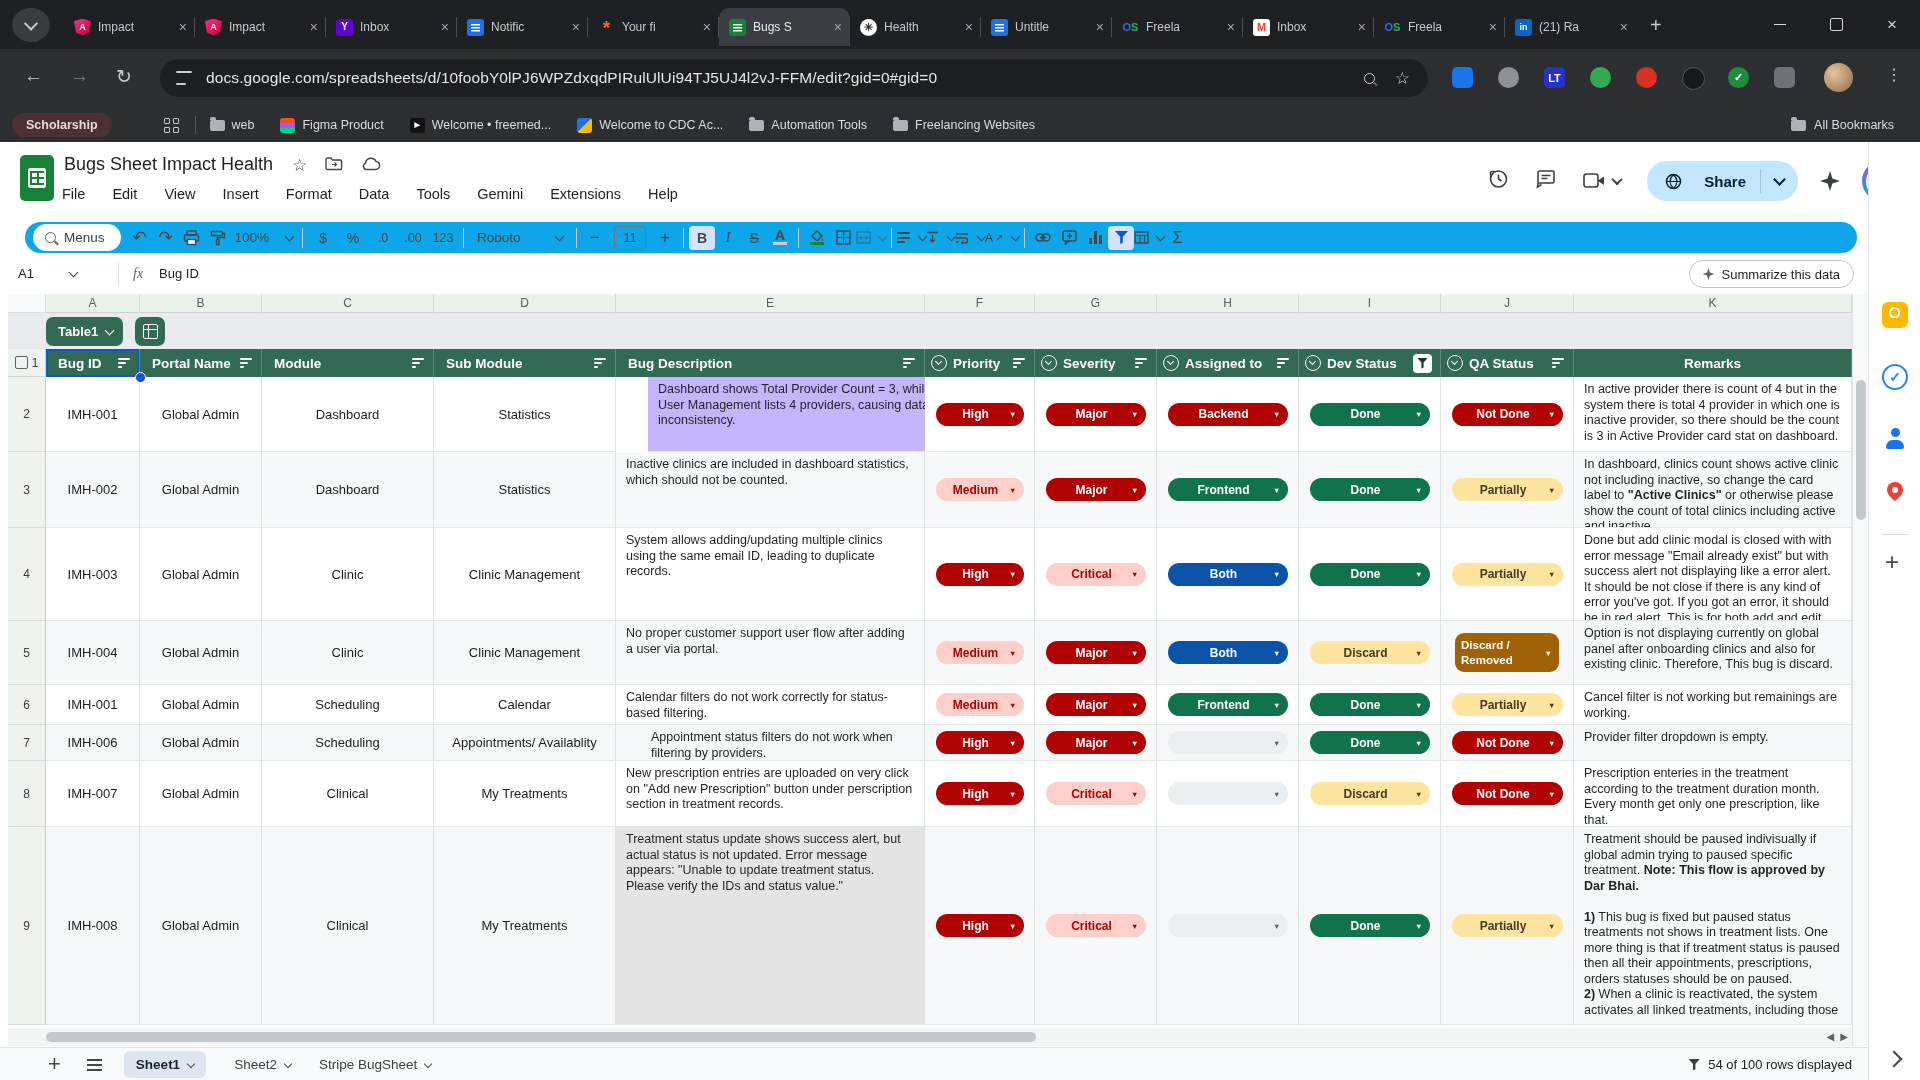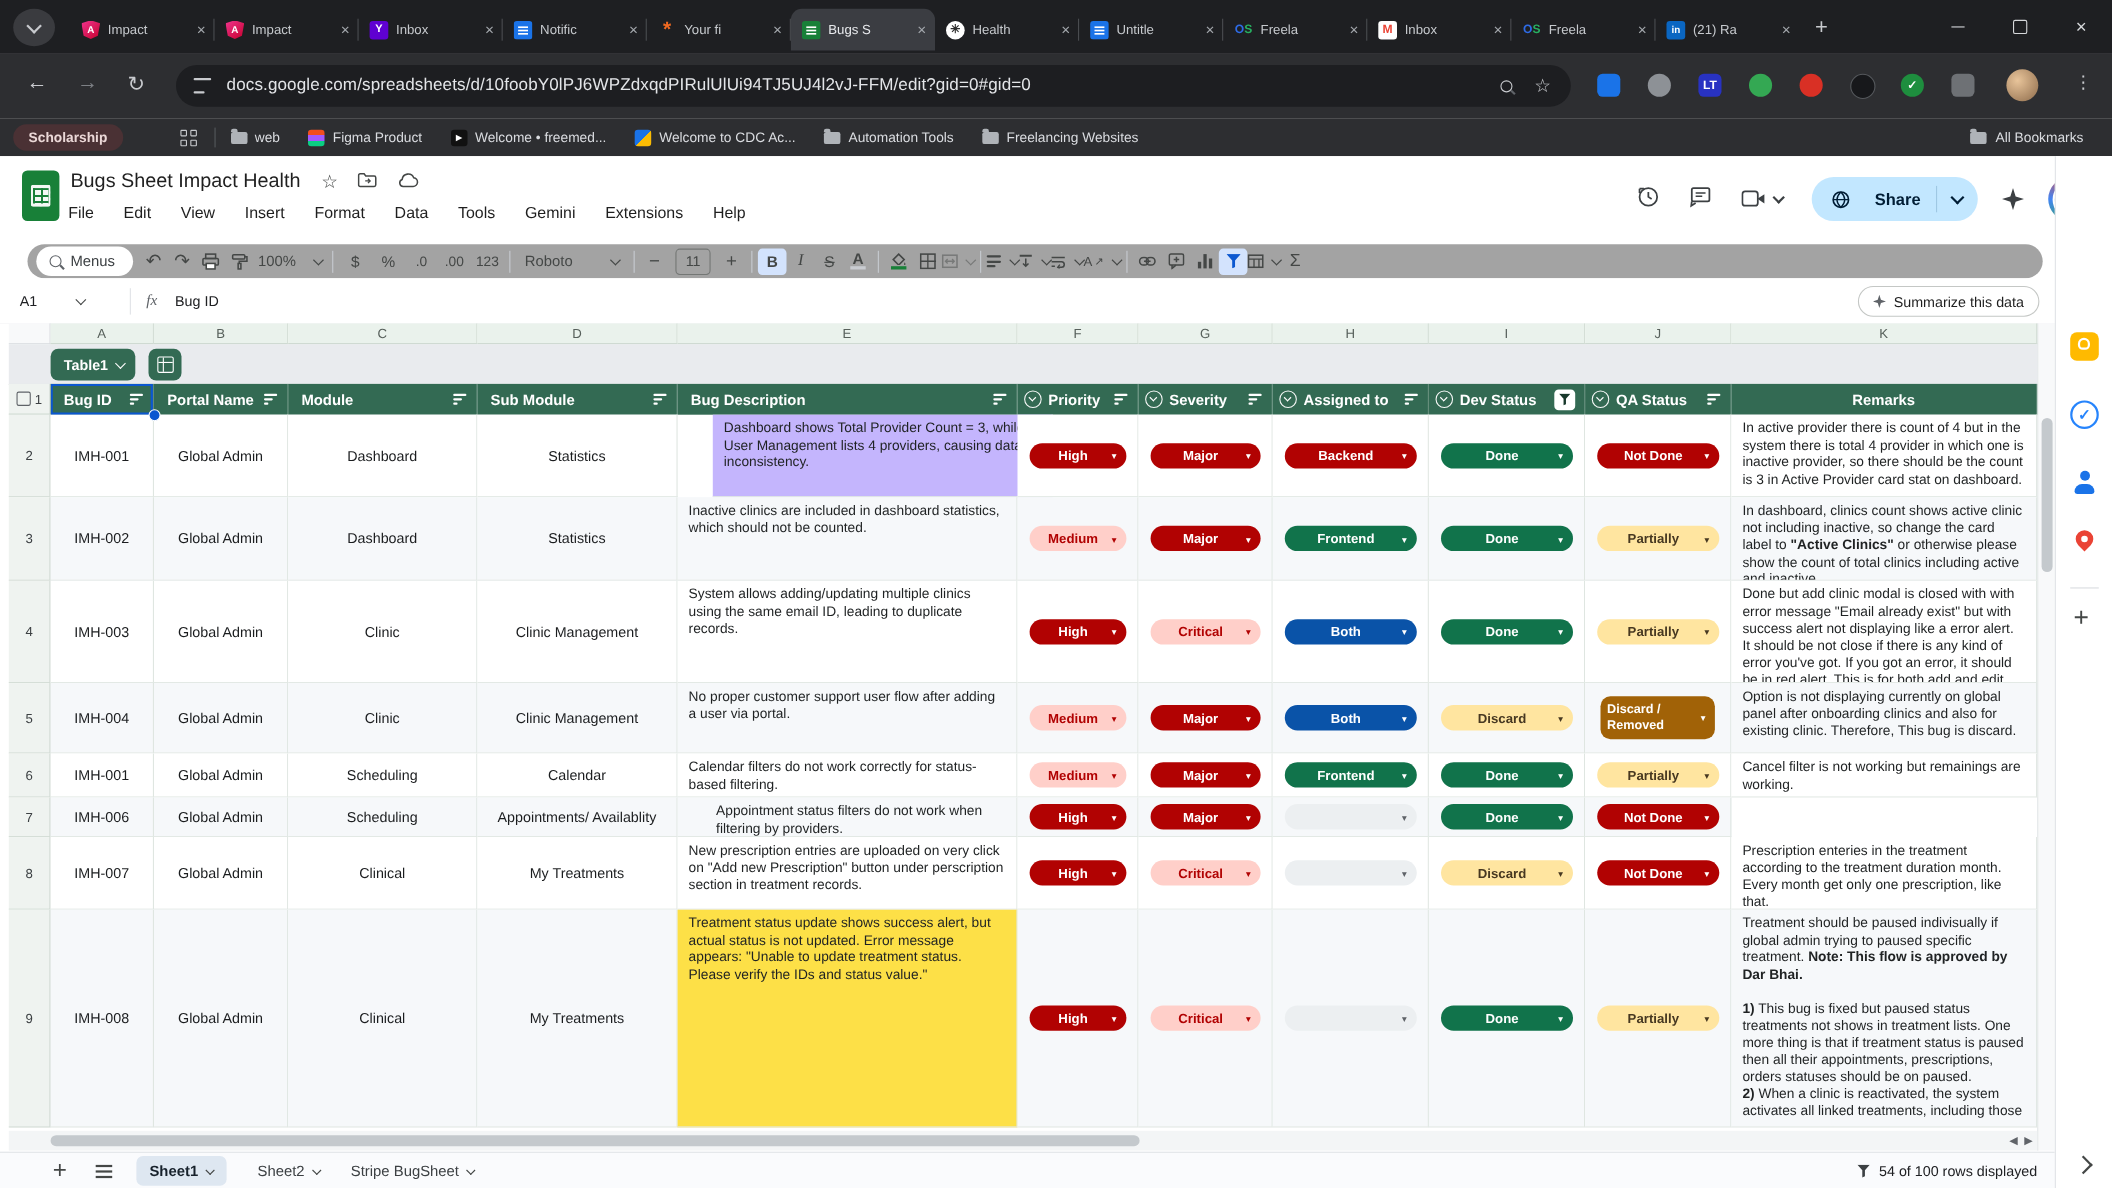--- a/index.html
+++ b/index.html
@@ -76,21 +76,21 @@
   .hdr-right{position:absolute;right:0;top:0;height:78px;display:flex;align-items:center;}
   .hicon{margin-right:26px;color:#3C4043;}
   .share{display:flex;align-items:center;height:40px;background:#C2E7FF;border-radius:20px;color:#001D35;margin-right:22px;}
   .share .main{display:flex;align-items:center;gap:22px;padding:0 14px 0 18px;font-size:15px;font-weight:bold;}
   .share .dd{border-left:1px solid #9FC8E3;padding:0 14px;display:flex;align-items:center;height:24px;}
   .share .caret{width:7px;height:7px;border-right:2px solid #001D35;border-bottom:2px solid #001D35;transform:rotate(45deg);margin-top:-3px;}
   .avatar-ring{width:40px;height:40px;border-radius:50%;background:conic-gradient(#EA4335,#FBBC04,#34A853,#4285F4,#EA4335);display:flex;align-items:center;justify-content:center;margin-right:18px;}
   .avatar-ring i{width:33px;height:33px;border-radius:50%;background:radial-gradient(circle at 40% 35%,#F0D6AE,#7E8F9E);border:2px solid #fff;box-sizing:border-box;}
 
   
-  .toolbar{position:absolute;left:25px;top:222px;width:1832px;height:31px;background:#a3a3a3;border-radius:25px;display:flex;align-items:center;color:#444746;}
+  .toolbar{position:absolute;left:25px;top:222px;width:1832px;height:31px;background:#0ea5e9;border-radius:25px;display:flex;align-items:center;color:#444746;}
   .tb{display:flex;align-items:center;justify-content:center;height:24px;min-width:26px;font-size:14px;}
   .tb.sm{min-width:30px;}
   .tsep{width:1px;height:20px;background:#C7CBD1;margin:0 5px;}
   .menus-pill{display:flex;align-items:center;gap:8px;background:#fff;border-radius:14px;height:27px;padding:0 16px 0 12px;margin-left:8px;font-size:13.5px;color:#3C4043;}
   .mag{width:9px;height:9px;border:1.8px solid #5F6368;border-radius:50%;position:relative;}
   .mag:after{content:"";position:absolute;left:8px;top:9px;width:5px;height:1.8px;background:#5F6368;transform:rotate(45deg);}
   .tb .cd{width:6px;height:6px;border-right:1.6px solid #444746;border-bottom:1.6px solid #444746;transform:rotate(45deg);margin:-2px 0 0 5px;}
   .tb-txt{font-size:13.5px;}
   .fontbox{width:86px;justify-content:space-between;padding:0 8px;}
   .sizebox{width:30px;height:22px;border:1px solid #747775;border-radius:4px;font-size:13px;display:flex;align-items:center;justify-content:center;margin:0 6px;}
@@ -1000,20 +1000,23 @@
           </div>
         </div>
         <div class="dcell " style="left: 1441px; width: 133px; top: 0px; height: 36px; background: rgb(246, 248, 250);">
           <div style="width: 100%; display: flex; justify-content: center;">
             <div class="chip c-darkred" style="width: 111px;">
               <span>Not Done</span>
               <span class="ar">▼</span>
             </div>
           </div>
         </div>
+        <div class="dcell txt" style="left: 1574px; width: 278px; top: 0px; height: 36px; background: rgb(246, 248, 250);">
+          <div style="width: 308px; white-space: pre-line;"><span>Provider filter dropdown is empty.</span></div>
+        </div>
       </div>
       <div class="row" style="top: 467px; height: 66px;">
         <div class="dcell rn" style="left: 8px; width: 38px; top: 0px; height: 66px;">8</div>
         <div class="dcell " style="left: 46px; width: 94px; top: 0px; height: 66px; background: rgb(255, 255, 255);">IMH-007</div>
         <div class="dcell " style="left: 140px; width: 122px; top: 0px; height: 66px; background: rgb(255, 255, 255);">Global Admin</div>
         <div class="dcell " style="left: 262px; width: 172px; top: 0px; height: 66px; background: rgb(255, 255, 255);">Clinical</div>
         <div class="dcell " style="left: 434px; width: 182px; top: 0px; height: 66px; background: rgb(255, 255, 255);">My Treatments</div>
         <div class="dcell txt" style="left: 616px; width: 309px; top: 0px; height: 66px; background: rgb(255, 255, 255);">
           <div style="width: 289px;">New prescription entries are uploaded on very click on "Add new Prescription" button under perscription section in treatment records.</div>
         </div>
@@ -1061,21 +1064,21 @@
           <div style="width: 308px; white-space: pre-line;"><span>Prescription enteries in the treatment according to the treatment duration month. Every month get only one prescription, like that.
 This issue is discarded by </span></div>
         </div>
       </div>
       <div class="row" style="top: 533px; height: 198px;">
         <div class="dcell rn" style="left: 8px; width: 38px; top: 0px; height: 198px;">9</div>
         <div class="dcell " style="left: 46px; width: 94px; top: 0px; height: 198px; background: rgb(246, 248, 250);">IMH-008</div>
         <div class="dcell " style="left: 140px; width: 122px; top: 0px; height: 198px; background: rgb(246, 248, 250);">Global Admin</div>
         <div class="dcell " style="left: 262px; width: 172px; top: 0px; height: 198px; background: rgb(246, 248, 250);">Clinical</div>
         <div class="dcell " style="left: 434px; width: 182px; top: 0px; height: 198px; background: rgb(246, 248, 250);">My Treatments</div>
-        <div class="dcell txt" style="left: 616px; width: 309px; top: 0px; height: 198px; background: #fde047;">
+        <div class="dcell txt" style="left: 616px; width: 309px; top: 0px; height: 198px; background: #e5e5e5;">
           <div style="width: 289px;">Treatment status update shows success alert, but actual status is not updated. Error message appears: "Unable to update treatment status. Please verify the IDs and status value."</div>
         </div>
         <div class="dcell " style="left: 925px; width: 110px; top: 0px; height: 198px; background: rgb(246, 248, 250);">
           <div style="width: 100%; display: flex; justify-content: center;">
             <div class="chip c-darkred" style="width: 88px;">
               <span>High</span>
               <span class="ar">▼</span>
             </div>
           </div>
         </div>

